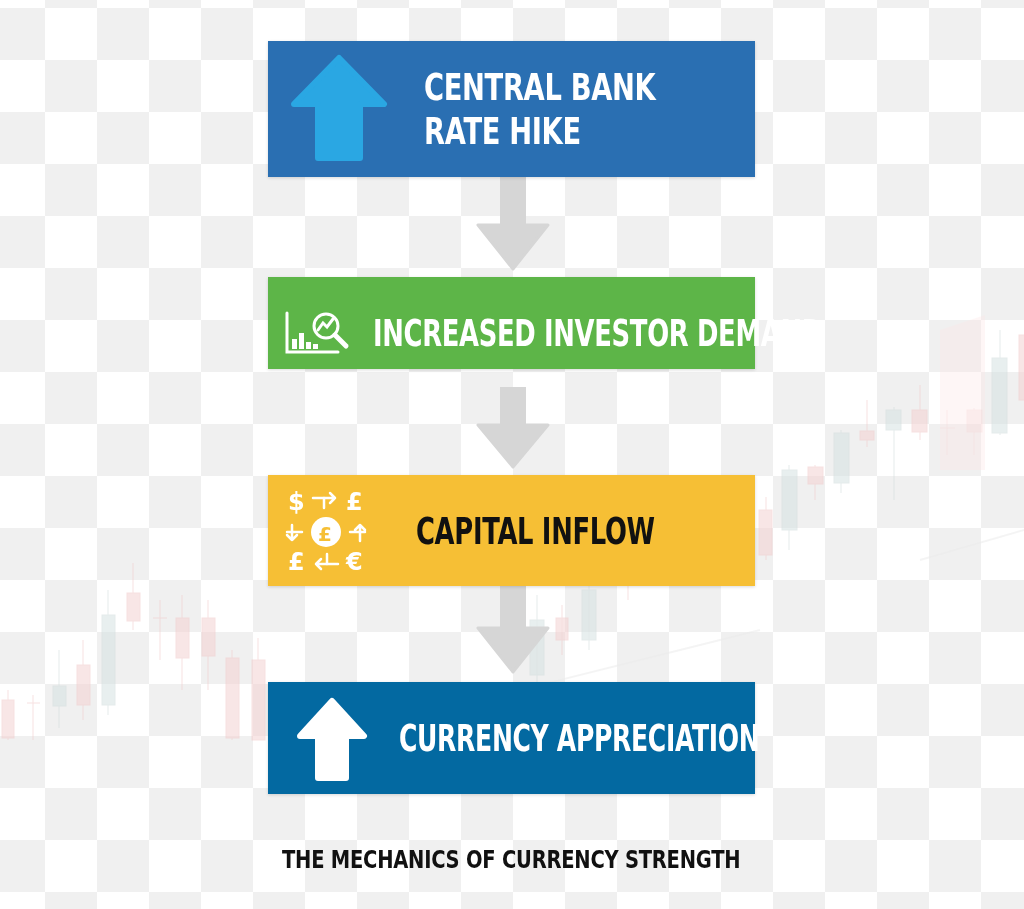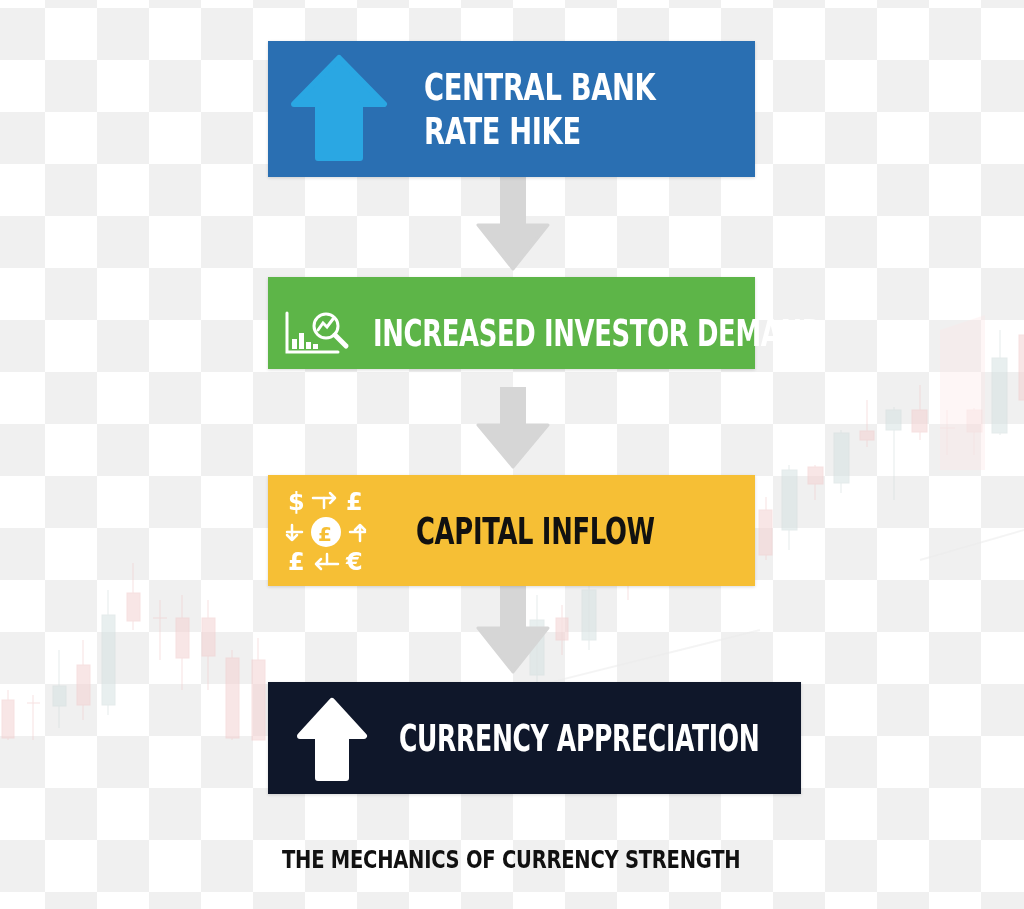--- a/index.html
+++ b/index.html
@@ -20,21 +20,21 @@
     display:flex; align-items:center;
   }
   .box .icon { position:absolute; display:block; }
   .box .label {
     position:absolute; font-family:"DejaVu Sans", sans-serif; font-weight:bold;
     letter-spacing:-0.5px; transform-origin:left center; white-space:nowrap;
   }
   #b1 { top:41px; height:136px; background:#2a6fb2; }
   #b2 { top:277px; height:92px; background:#5db548; }
   #b3 { top:475px; height:111px; background:#f6bf35; }
-  #b4 { top:682px; height:112px; background:#0f172a;padding-left:46px; }
+  #b4 { top:682px; height:112px; background:#0369a1; }
   .flow-arrow { position:absolute; }
   .caption {
     position:absolute; left:282px; top:845px; white-space:nowrap;
     font-family:"DejaVu Sans", sans-serif; font-weight:bold; font-size:25px;
     color:#111; transform:scaleX(0.78); transform-origin:left center; letter-spacing:-0.3px;
   }
 </style>
 </head>
 <body>
 

